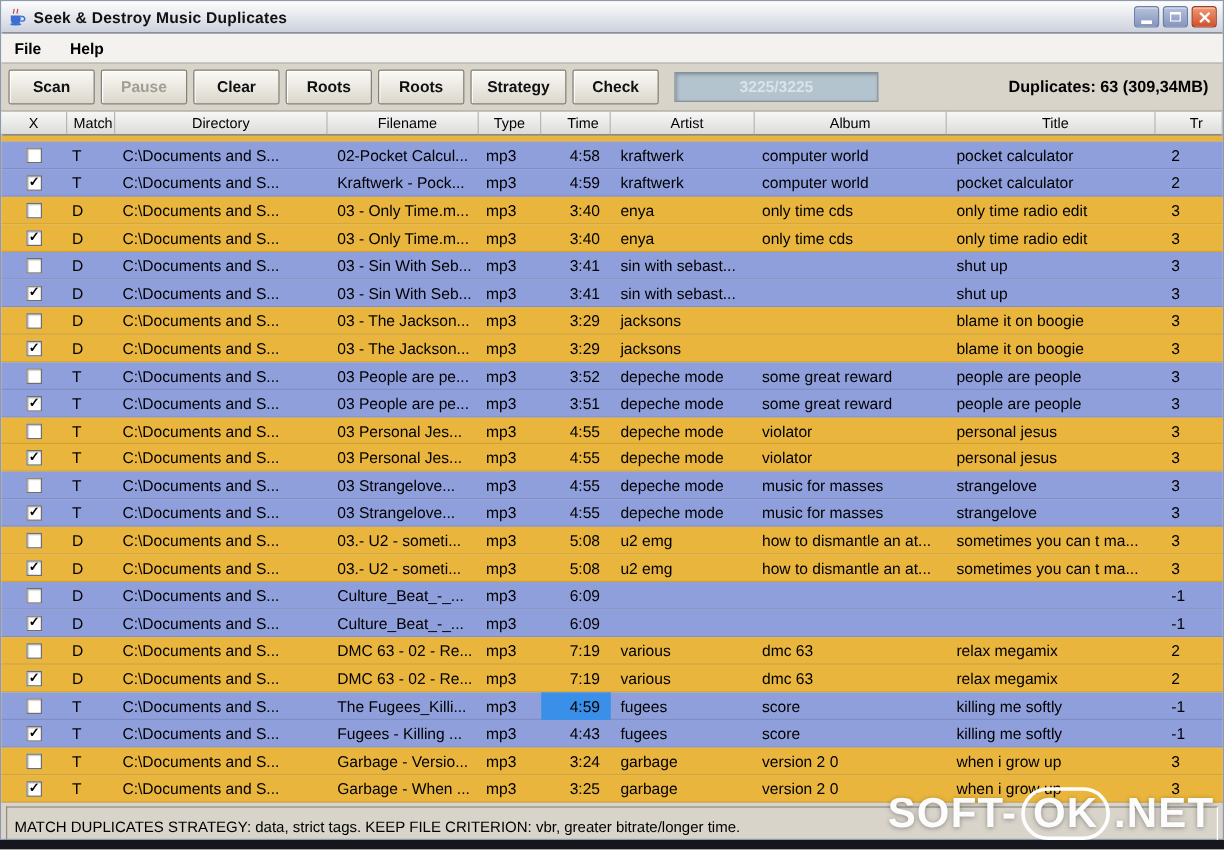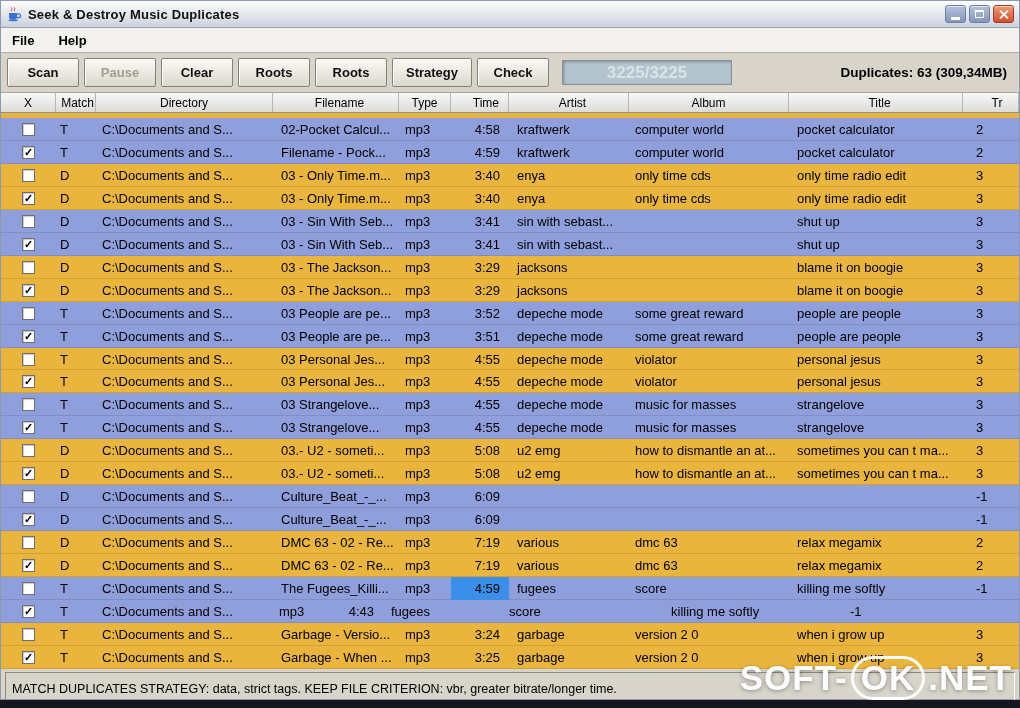--- a/index.html
+++ b/index.html
@@ -60,21 +60,21 @@
     border:1px solid #85817a; border-radius:2px;
     box-shadow: inset 1px 1px 0 #ffffff;
   }
   .tb-btn.disabled { color:#a29e94; }
   .progressbar {
     width:170px; height:25px; margin-left:8px;
     background:#b4c4ce;
     border:1px solid #86929b;
     box-shadow: inset 1px 1px 3px rgba(0,0,0,.28);
     display:flex; align-items:center; justify-content:center;
-    font-size:17px; font-weight:bold; color:#d9e4ea;
+    font-size:13px; font-weight:bold; color:#d9e4ea;
   }
   .dup-label { margin-left:auto; margin-right:6px; font-size:13.5px; font-weight:bold; color:#000; white-space:nowrap; }
 
   
   .thead {
     height:20px; flex:0 0 20px; display:flex;
     background:linear-gradient(#f7f7f7,#dcdcda);
     border-bottom:1px solid #8f8f8f; font-size:12px; color:#000;
   }
   .th { display:flex; align-items:center; justify-content:center; border-right:1px solid #b6b6b4; overflow:hidden; white-space:nowrap; }
@@ -201,21 +201,21 @@
         <div class="cell c7">computer world</div>
         <div class="cell c8">pocket calculator</div>
         <div class="cell c9">2</div>
       </div>
       <div class="row blue">
         <div class="cell c0">
           <span class="checkbox">✓</span>
         </div>
         <div class="cell c1">T</div>
         <div class="cell c2">C:\Documents and S...</div>
-        <div class="cell c3">Filename - Pock...</div>
+        <div class="cell c3">Kraftwerk - Pock...</div>
         <div class="cell c4">mp3</div>
         <div class="cell c5">4:59</div>
         <div class="cell c6">kraftwerk</div>
         <div class="cell c7">computer world</div>
         <div class="cell c8">pocket calculator</div>
         <div class="cell c9">2</div>
       </div>
       <div class="row yellow">
         <div class="cell c0">
           <span class="checkbox"></span>
@@ -481,20 +481,21 @@
         <div class="cell c7">score</div>
         <div class="cell c8">killing me softly</div>
         <div class="cell c9">-1</div>
       </div>
       <div class="row blue">
         <div class="cell c0">
           <span class="checkbox">✓</span>
         </div>
         <div class="cell c1">T</div>
         <div class="cell c2">C:\Documents and S...</div>
+        <div class="cell c3">Fugees - Killing ...</div>
         <div class="cell c4">mp3</div>
         <div class="cell c5">4:43</div>
         <div class="cell c6">fugees</div>
         <div class="cell c7">score</div>
         <div class="cell c8">killing me softly</div>
         <div class="cell c9">-1</div>
       </div>
       <div class="row yellow">
         <div class="cell c0">
           <span class="checkbox"></span>

